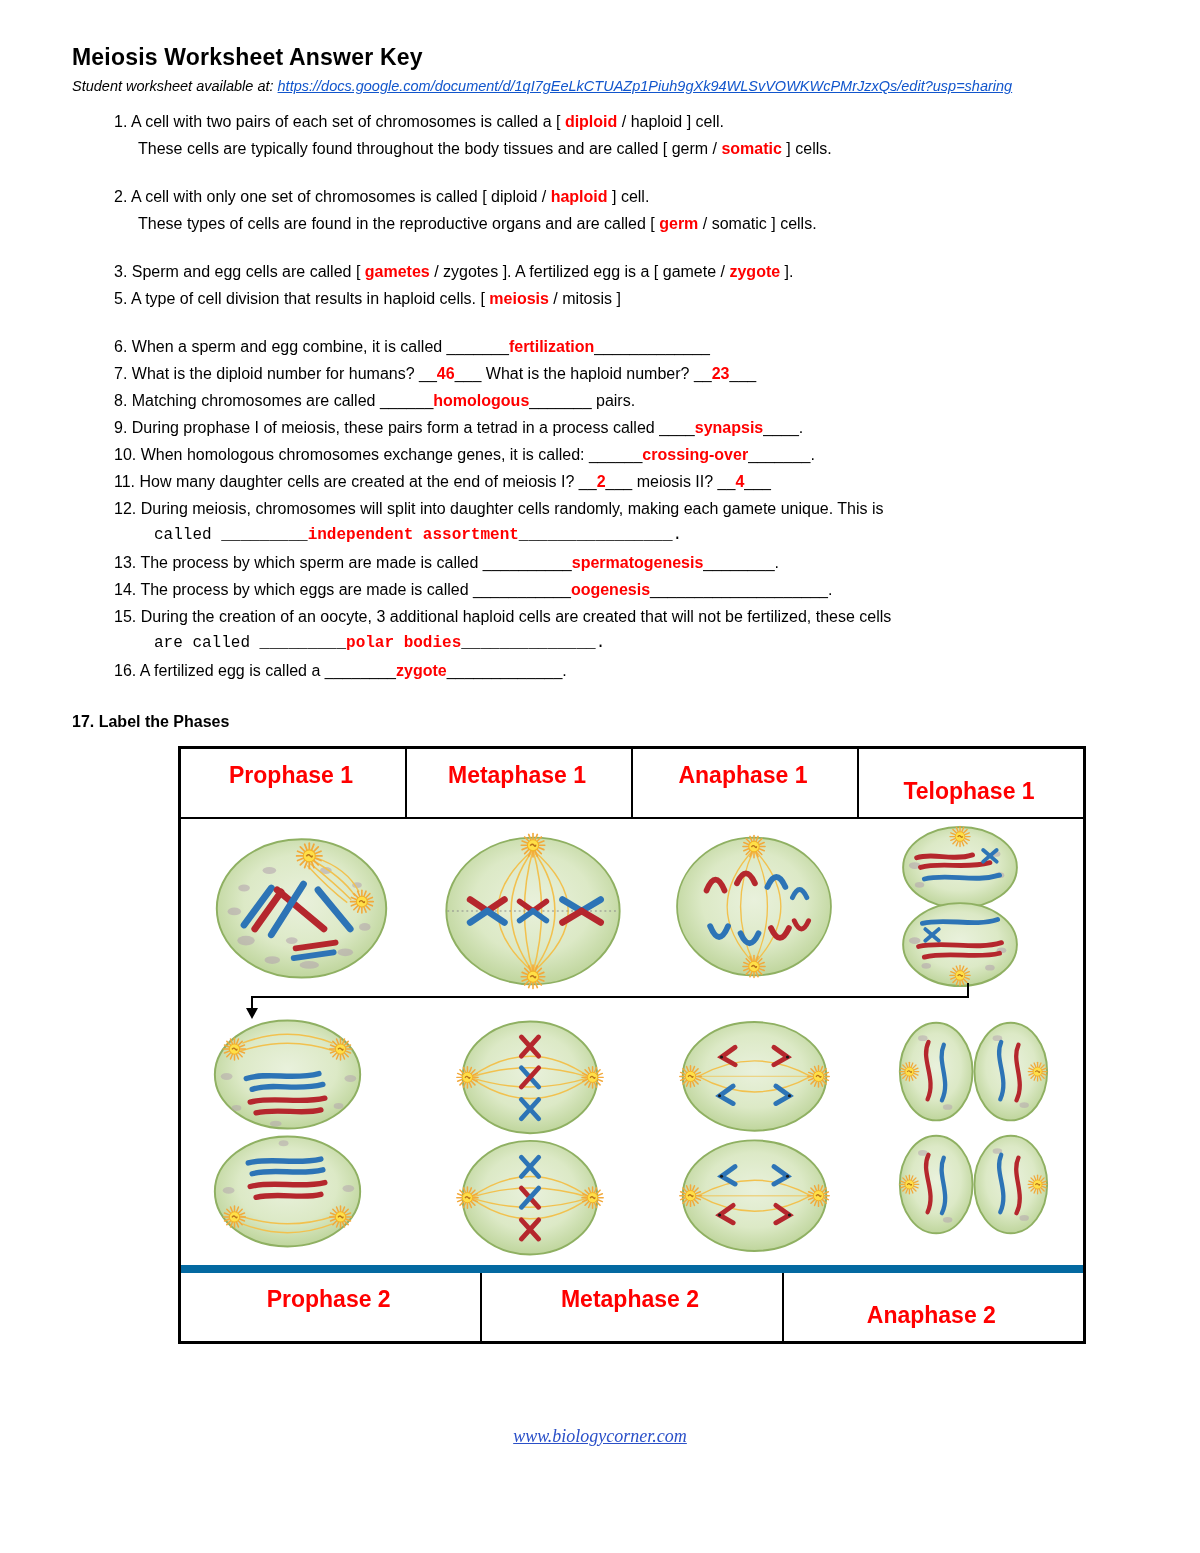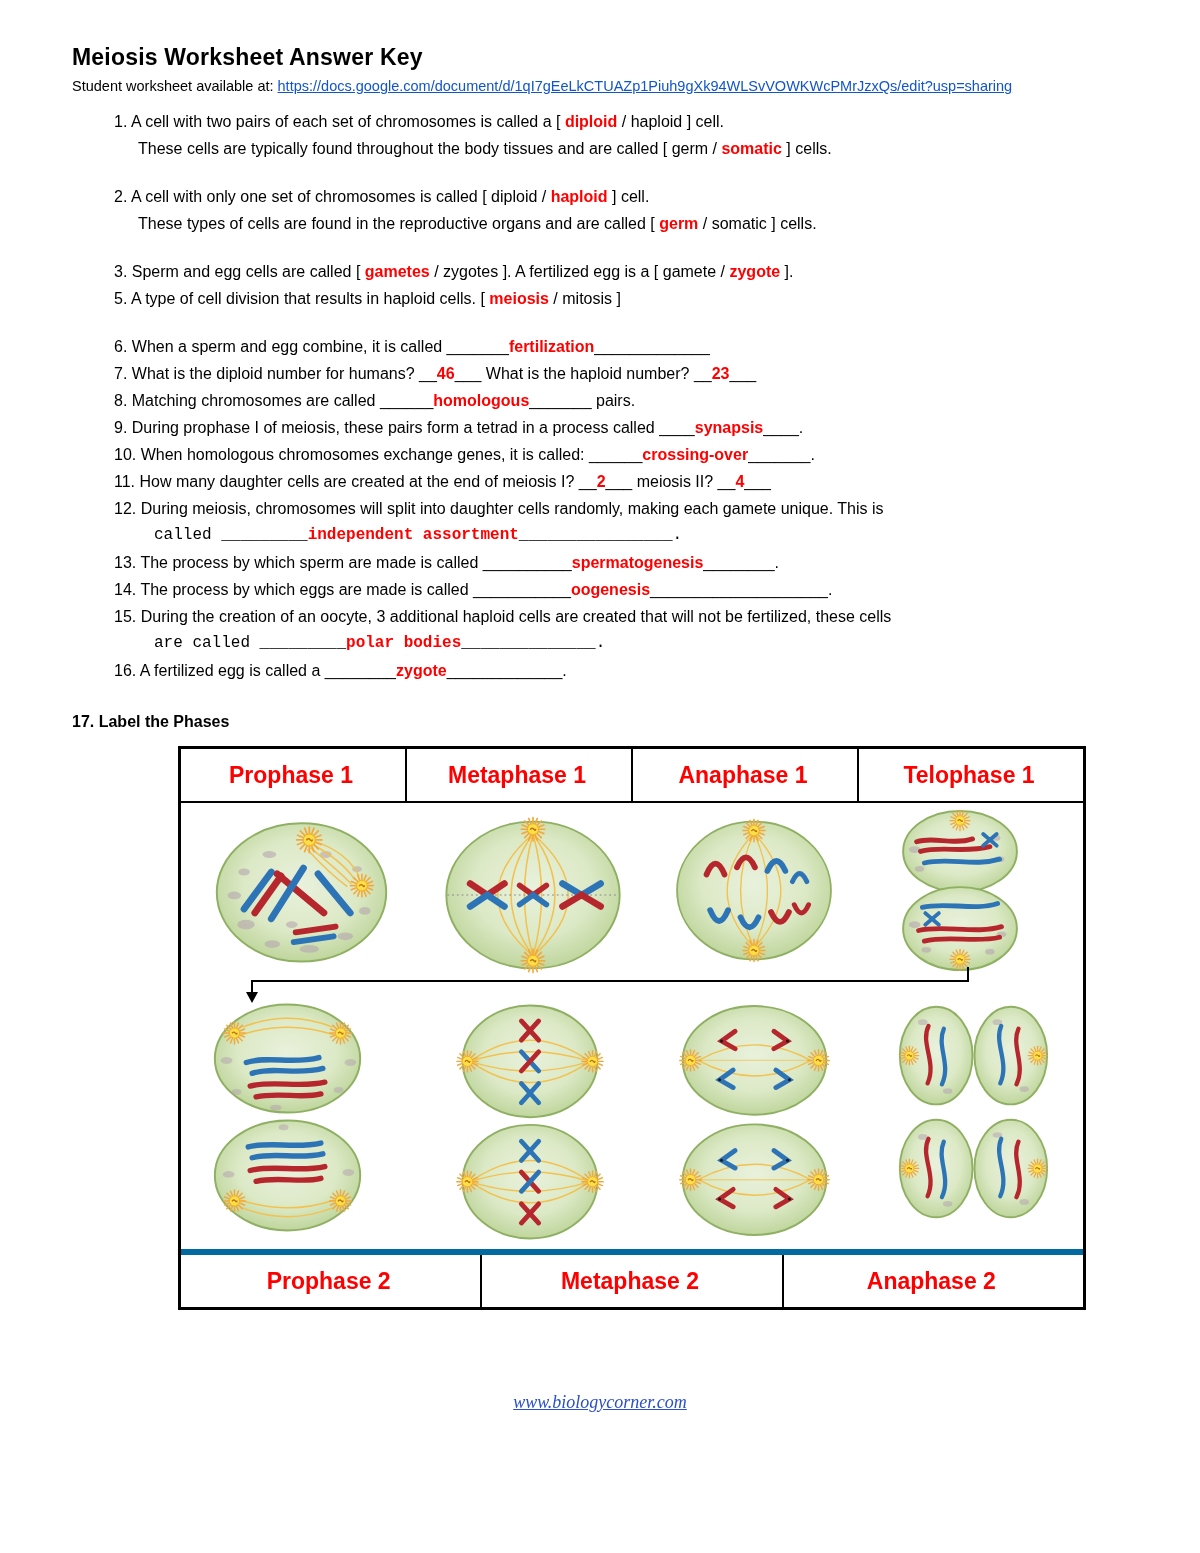--- a/index.html
+++ b/index.html
@@ -1,33 +1,33 @@
 <!DOCTYPE html>
 <html style="--answer-red: #ff0000; --link-blue: #1155cc; --footer-blue: #2b50c8;"><head>
 <meta charset="utf-8">
 <style>
   * { margin:0; padding:0; box-sizing:border-box; }
   body { width:1200px; height:1553px; background:#fff; font-family:"Liberation Sans", sans-serif; color:#000; }
   .page { padding:44px 72px 0 72px; position:relative; }
   .doc-title { font-size:23px; font-weight:bold; letter-spacing:0.2px; }
-  .subtitle { font-size:14.5px; margin-top:7px; }
+  .subtitle { font-size:14.5px; margin-top:7px;font-style:italic; }
   .subtitle a, .link { color:var(--link-blue,#1155cc); text-decoration:underline; cursor:pointer; }
   .questions { margin-top:14px;margin-left:42px; }
   p.qline { font-size:16px; line-height:27px; white-space:nowrap; }
   p.indent1 { padding-left:24px; }
   p.indent2 { padding-left:40px;font-family:Liberation Mono, monospace; }
   .gap { margin-top:21px; }
   .ans { color:var(--answer-red,#ff0000); font-weight:bold; }
   .phases-heading { font-size:16px; font-weight:bold; margin-top:29px; }
   .phase-table { margin-left:106px; margin-top:15px; width:908px; border:3px solid #000; }
   .label-row { display:flex; }
   .label-row.top { border-bottom:2px solid #000; }
-  .label-row.bottom { border-top:6px solid #0369a1; }
+  .label-row.bottom { border-top:8px solid #0369a1; }
   .label-cell { flex:1; text-align:center; padding:13px 4px 12px 0; font-size:23px; font-weight:bold; color:var(--answer-red,#ff0000); border-right:2px solid #000; }
-  .label-cell:last-child { border-right:none; }
+  .label-cell:last-child { border-right:none;margin-top:16px; }
   .illustration-area { position:relative; height:446px; background:#fff; overflow:hidden; }
   .cellfig { position:absolute; }
   .cellfig svg { display:block; width:100%; height:100%; }
   .arrow-overlay { position:absolute; left:0; top:0; width:902px; height:446px; pointer-events:none; }
   .site-footer { margin-top:82px; text-align:center; }
   .site-footer a { font-family:"Liberation Serif", serif; font-style:italic; font-size:18px; color:var(--footer-blue,#2b50c8); text-decoration:underline; }
 </style>
 </head>
 <body>
 

